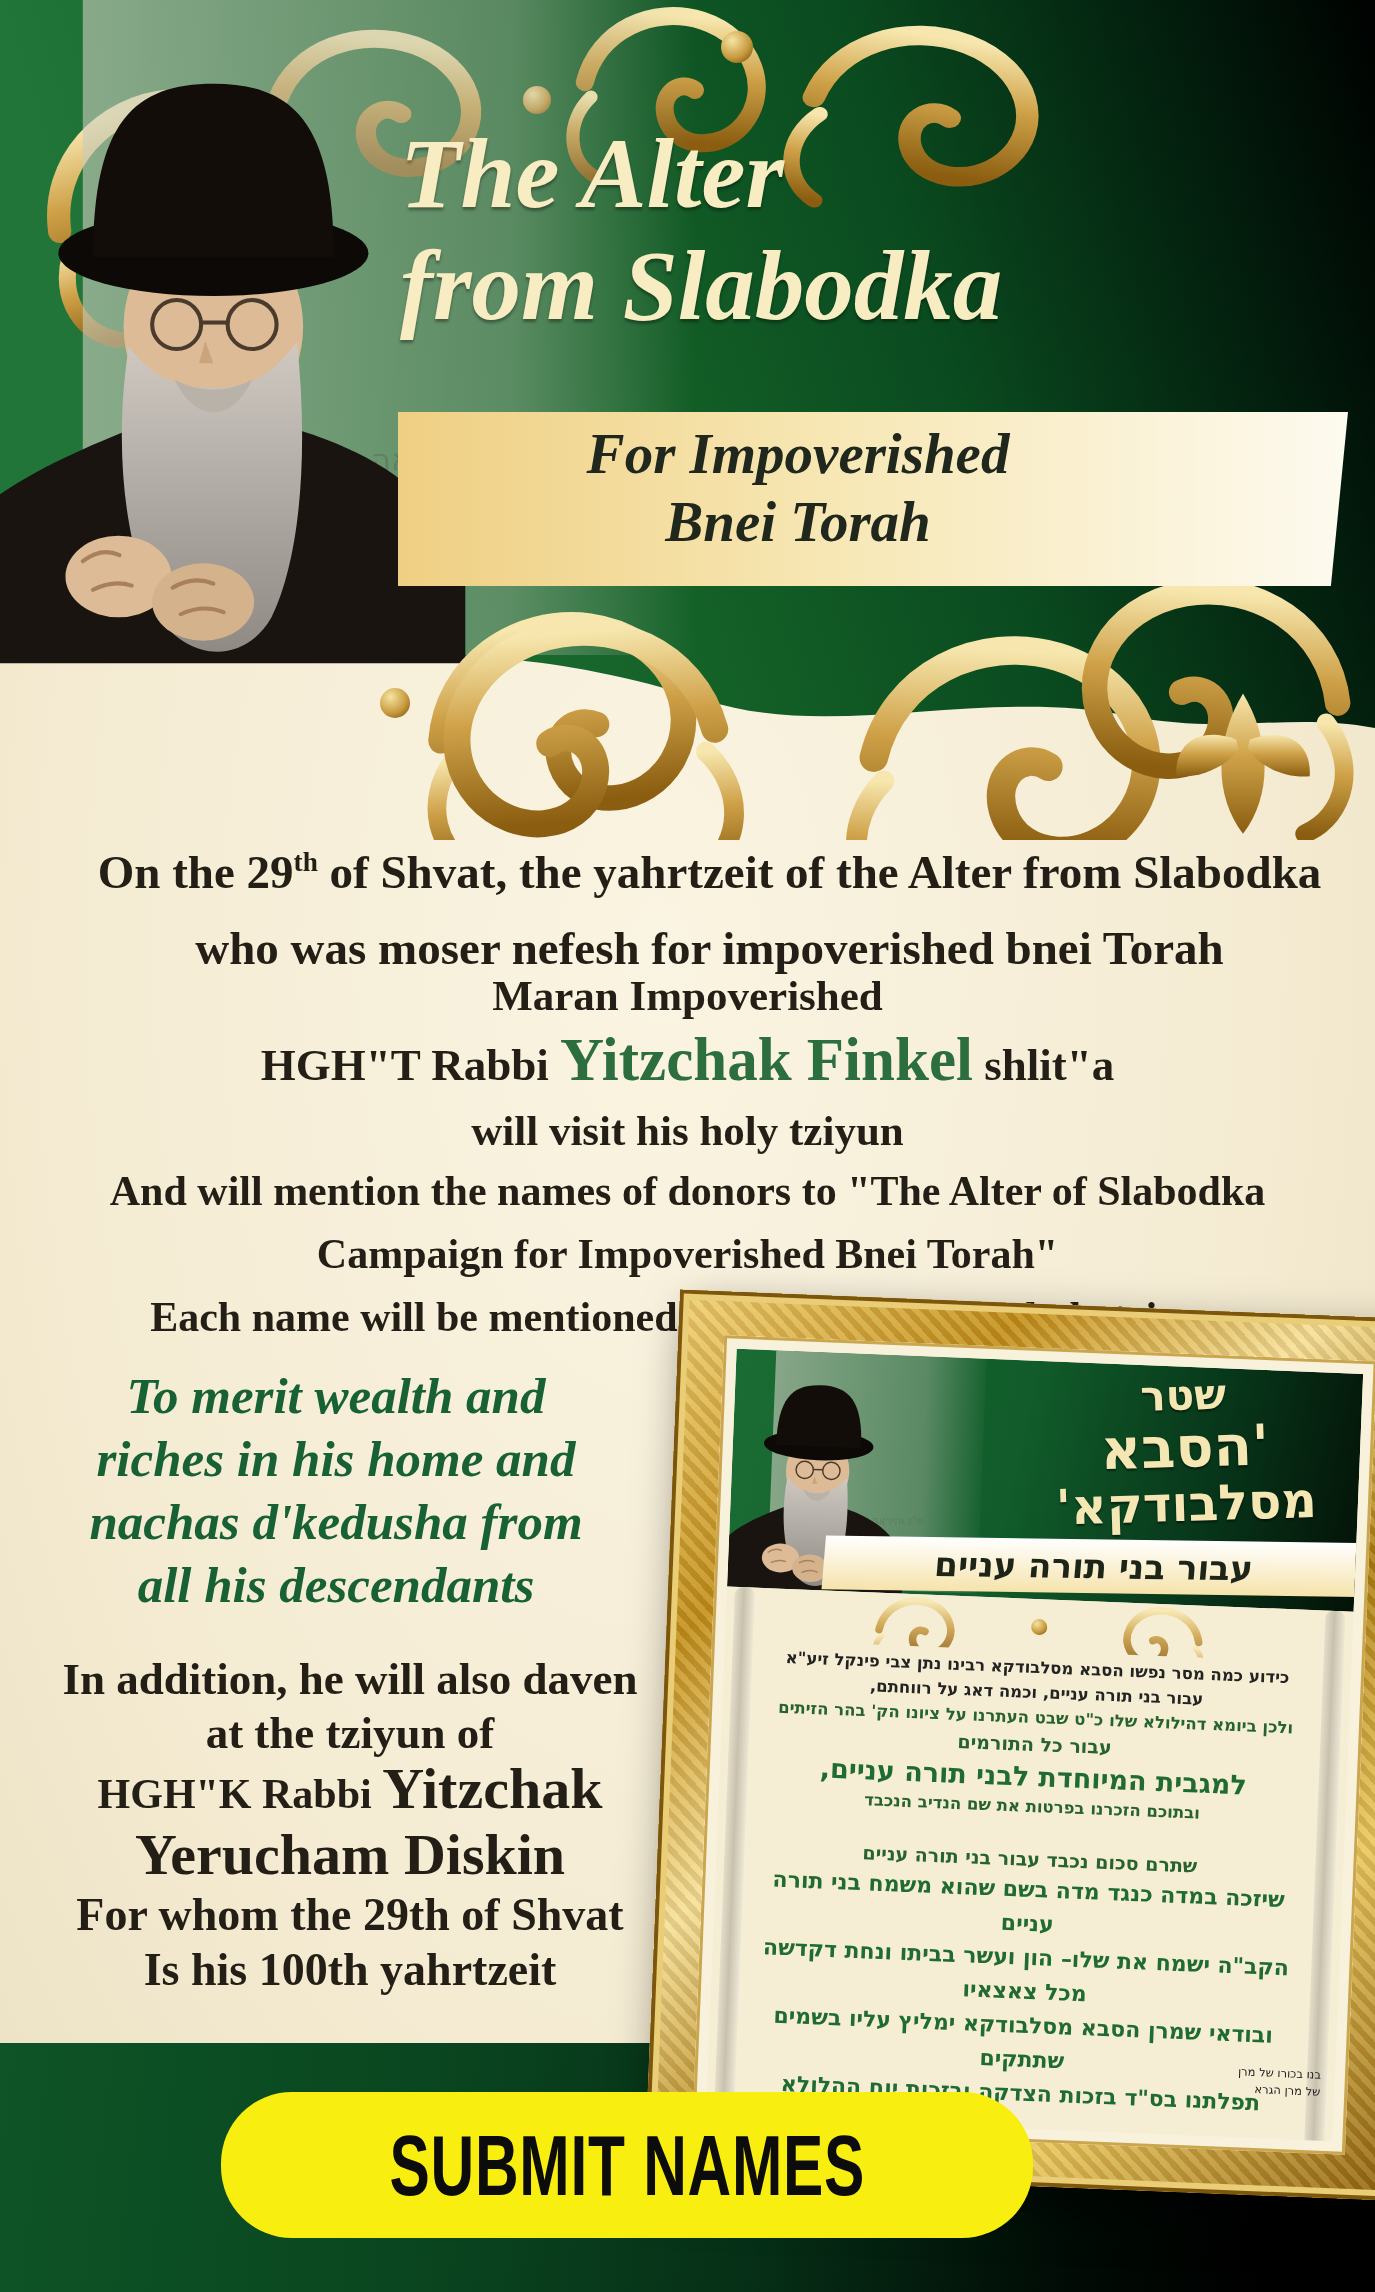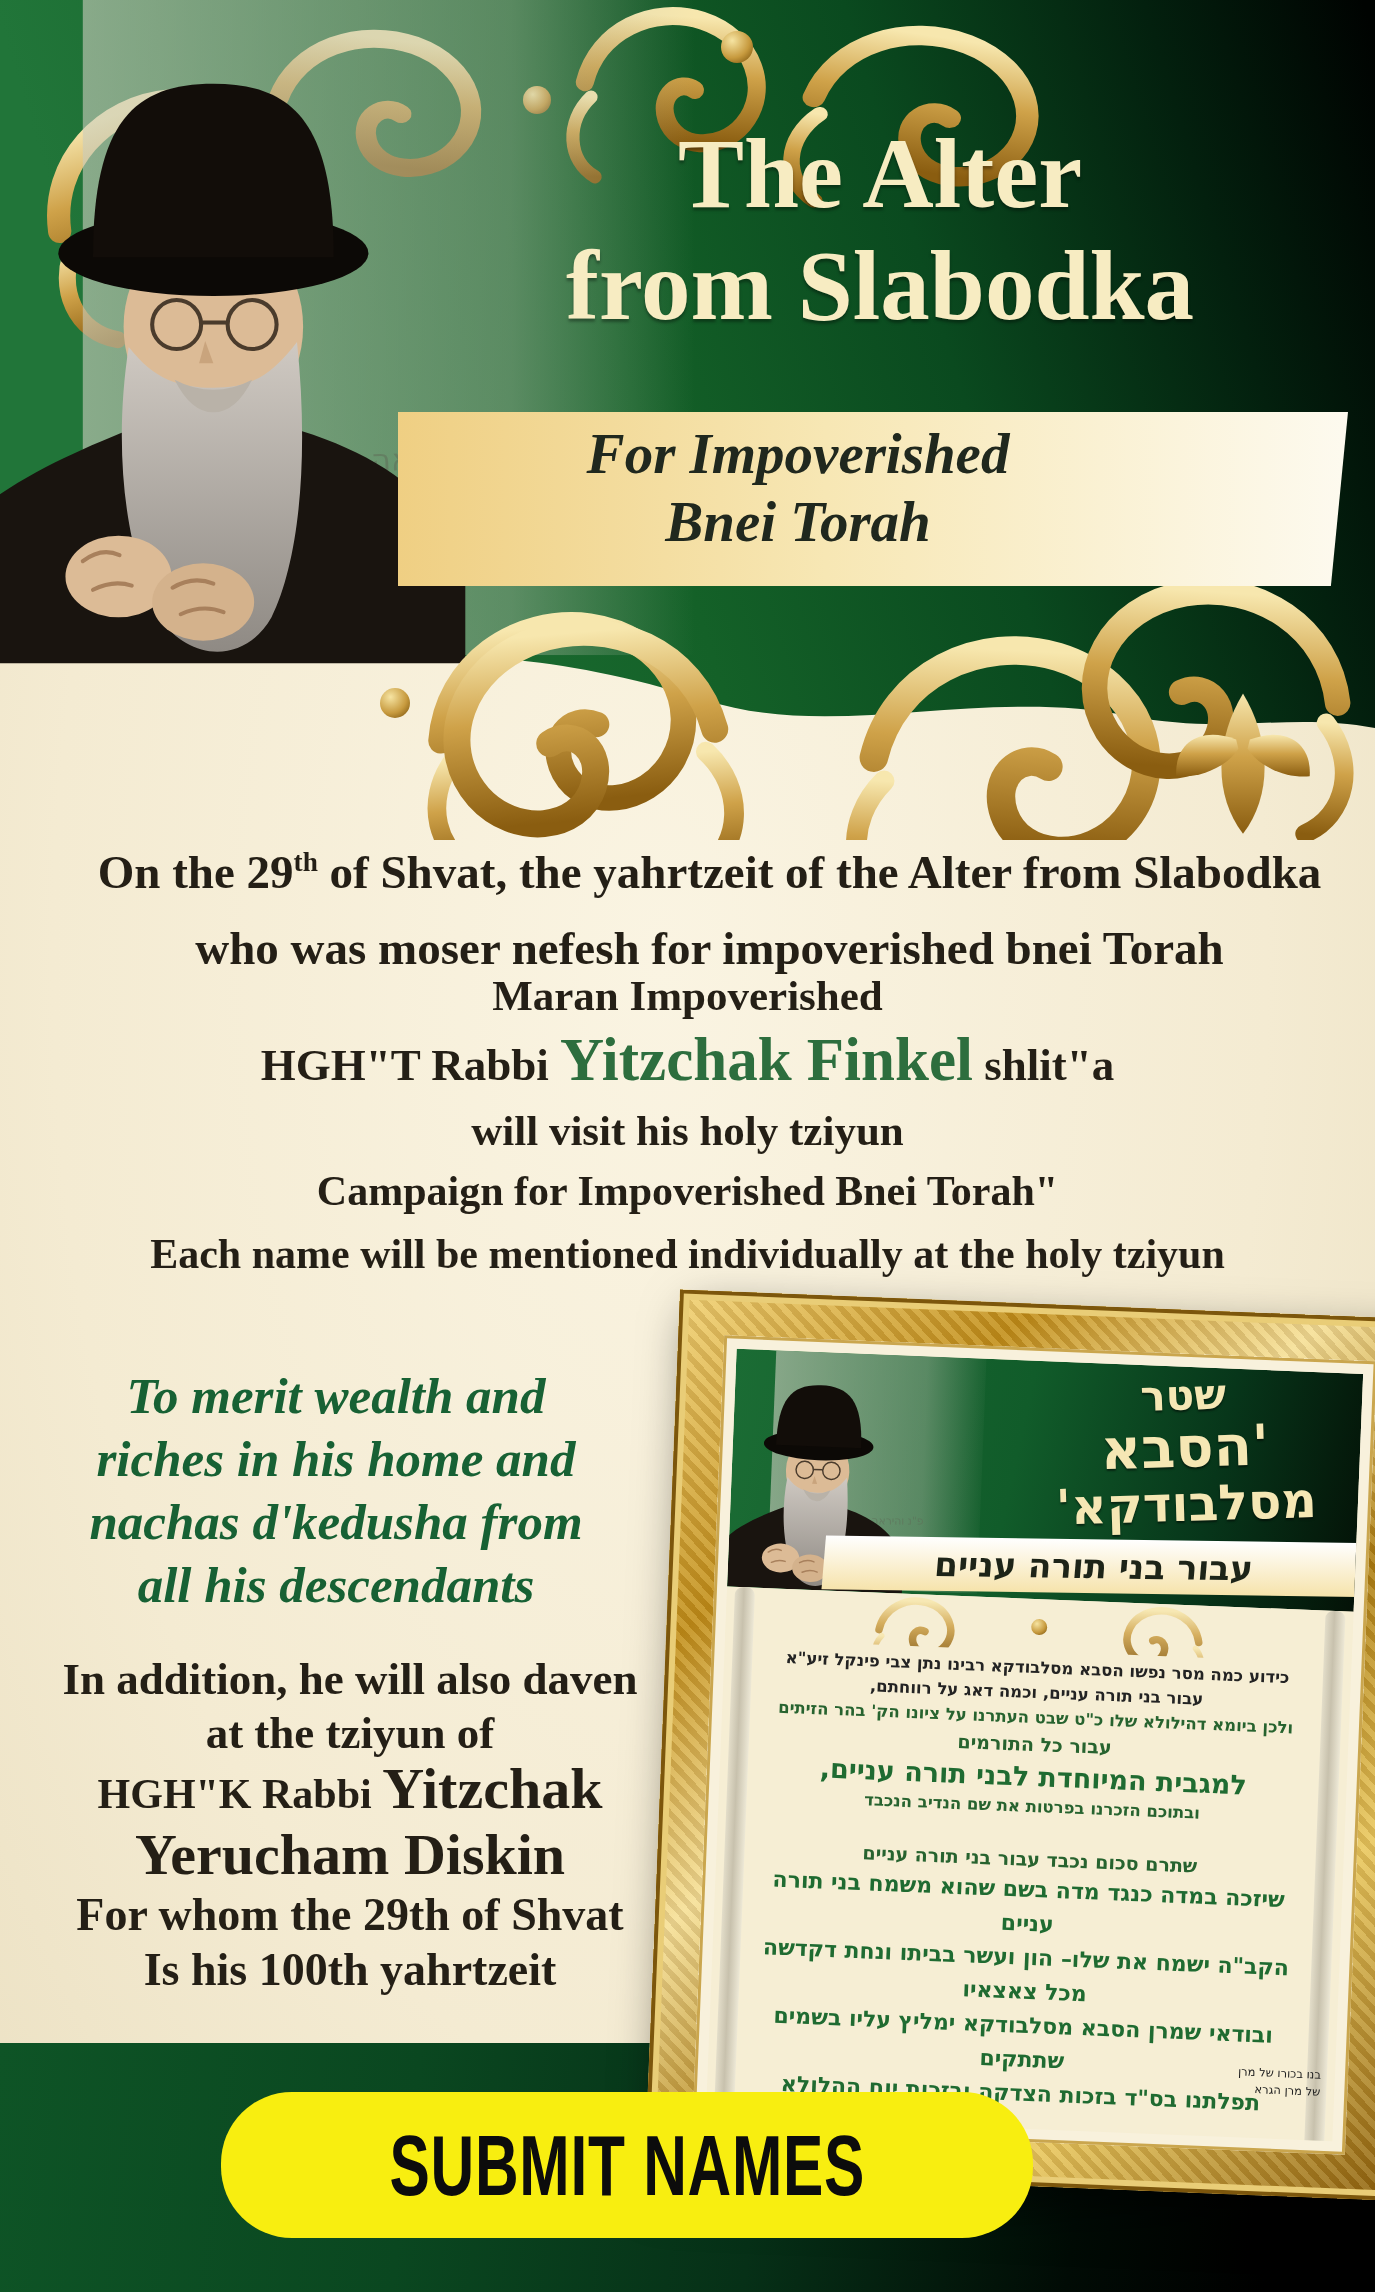--- a/index.html
+++ b/index.html
@@ -3,22 +3,22 @@
 <meta charset="utf-8">
 <style>
   html,body{margin:0;padding:0;background:#555;}
   .page{position:relative;width:1375px;height:2292px;overflow:hidden;
         background:radial-gradient(ellipse at 48% 42%, #faf4e2 0%, #f4ebd2 60%, #eadfc0 100%);
         font-family:"Liberation Serif", serif;}
   svg{display:block;}
 
   
   .header-svg{position:absolute;top:0;left:0;z-index:1;}
-  .title{position:absolute;top:118px;left:400px;width:960px;z-index:2;text-align:center;
-         font-weight:bold;font-size:99px;line-height:112px;
+  .title{position:absolute;top:118px;left:400px;width:960px;z-index:2;
+         font-style:italic;font-weight:bold;font-size:99px;line-height:112px;
          color:#f7ecc2;text-shadow:0 3px 3px rgba(0,0,0,.35);}
   .banner{position:absolute;top:412px;left:398px;width:950px;height:174px;z-index:2;
           background:linear-gradient(to right,#efcf83 0%,#f7e7b4 45%,#fdfaef 100%);
           clip-path:polygon(0 0,100% 0,98.2% 100%,0 100%);
           text-align:center;padding-top:8px;box-sizing:border-box;}
   .banner-inner{padding-right:150px;font-style:italic;font-weight:bold;font-size:57px;
           line-height:68px;color:#20281e;}
 
   
   .txt{position:absolute;left:0;right:0;text-align:center;z-index:2;color:#241f16;font-weight:bold;}
@@ -202,20 +202,21 @@
     <div>who was moser nefesh for impoverished bnei Torah</div>
   </div>
 
   <div class="txt visit">
     <div class="v1">Maran Impoverished</div>
     <div class="v2"><span>HGH"T Rabbi </span><span class="name">Yitzchak Finkel</span><span> shlit"a</span></div>
     <div class="v3">will visit his holy tziyun</div>
   </div>
 
   <div class="txt mention">
+    <div>And will mention the names of donors to "The Alter of Slabodka</div>
     <div>Campaign for Impoverished Bnei Torah"</div>
     <div>Each name will be mentioned individually at the holy tziyun</div>
   </div>
 
   <div class="txt merit">
     <div>To merit wealth and</div>
     <div>riches in his home and</div>
     <div>nachas d'kedusha from</div>
     <div>all his descendants</div>
   </div>

